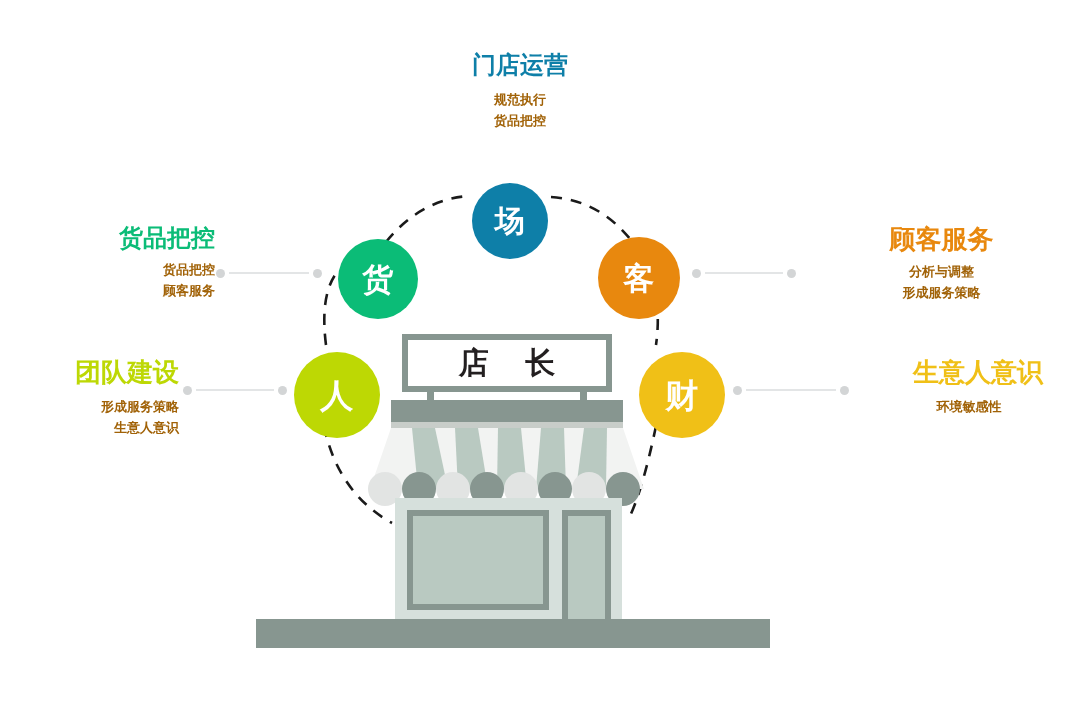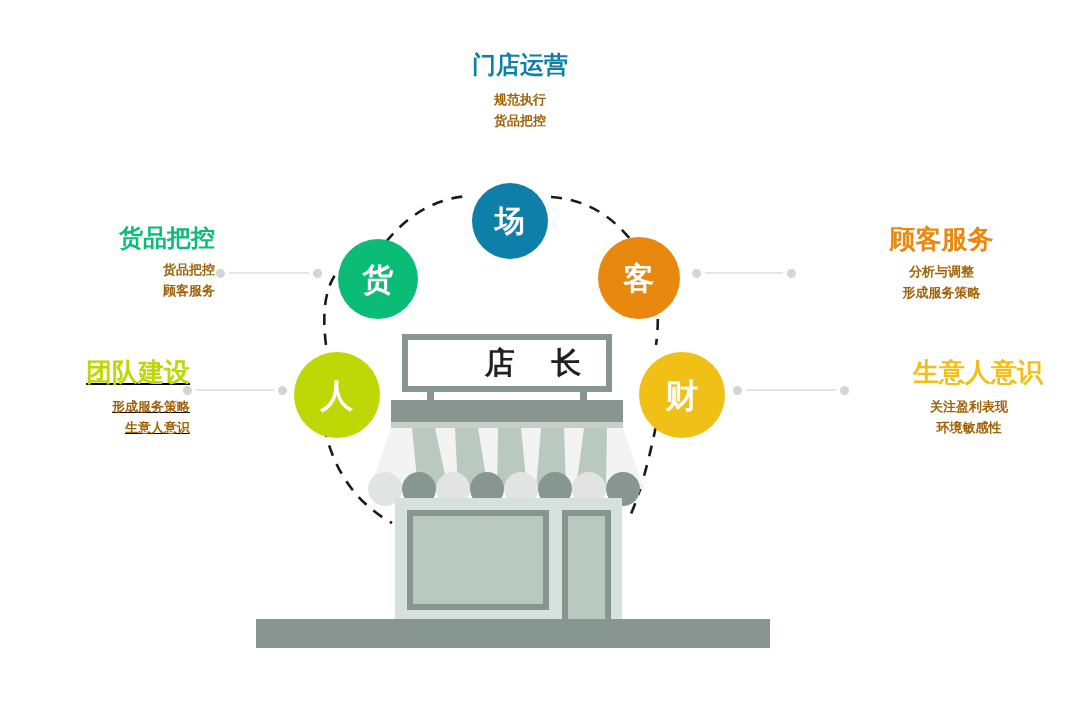--- a/index.html
+++ b/index.html
@@ -79,21 +79,21 @@
   .conn-line {
     flex: 1 1 auto;
     height: 1.5px;
     background: #e3e5e6;
     margin: 0 4px;
   }
 
   
   #sign-text {
     position: absolute;
-    left: 426px;
+    left: 400px;
     top: 340px;
     width: 214px;
     height: 46px;
     display: flex;
     align-items: center;
     justify-content: center;
     z-index: 4;
     font-size: 30px;
     font-weight: bold;
     color: #231f20;
@@ -203,31 +203,30 @@
     <div class="block-line">规范执行</div>
     <div class="block-line">货品把控</div>
   </div>
 
   <div class="block align-right" style="left:0px; top:225px; width:215px;">
     <div class="block-title" style="font-size:24px; color:#0BBC77; margin-bottom:6px;">货品把控</div>
     <div class="block-line">货品把控</div>
     <div class="block-line">顾客服务</div>
   </div>
 
-  <div class="block align-right" style="left:15px; top:358px; width:175px;text-decoration:underline;">
+  <div class="block align-right" style="left:4px; top:358px; width:175px;">
     <div class="block-title" style="font-size:26px; color:#BDD804; margin-bottom:8px;">团队建设</div>
     <div class="block-line">形成服务策略</div>
     <div class="block-line">生意人意识</div>
   </div>
 
   <div class="block align-left" style="left:803px; top:225px; width:277px;">
     <div class="block-title" style="font-size:26px; color:#E8880E; margin-bottom:6px;">顾客服务</div>
     <div class="block-line">分析与调整</div>
     <div class="block-line">形成服务策略</div>
   </div>
 
   <div class="block align-left" style="left:858px; top:358px; width:222px;">
     <div class="block-title" style="font-size:26px; color:#F0C017; margin-bottom:8px;margin-left:18px;">生意人意识</div>
-    <div class="block-line">关注盈利表现</div>
     <div class="block-line">环境敏感性</div>
   </div>
 
 </div>
 
 </body></html>

